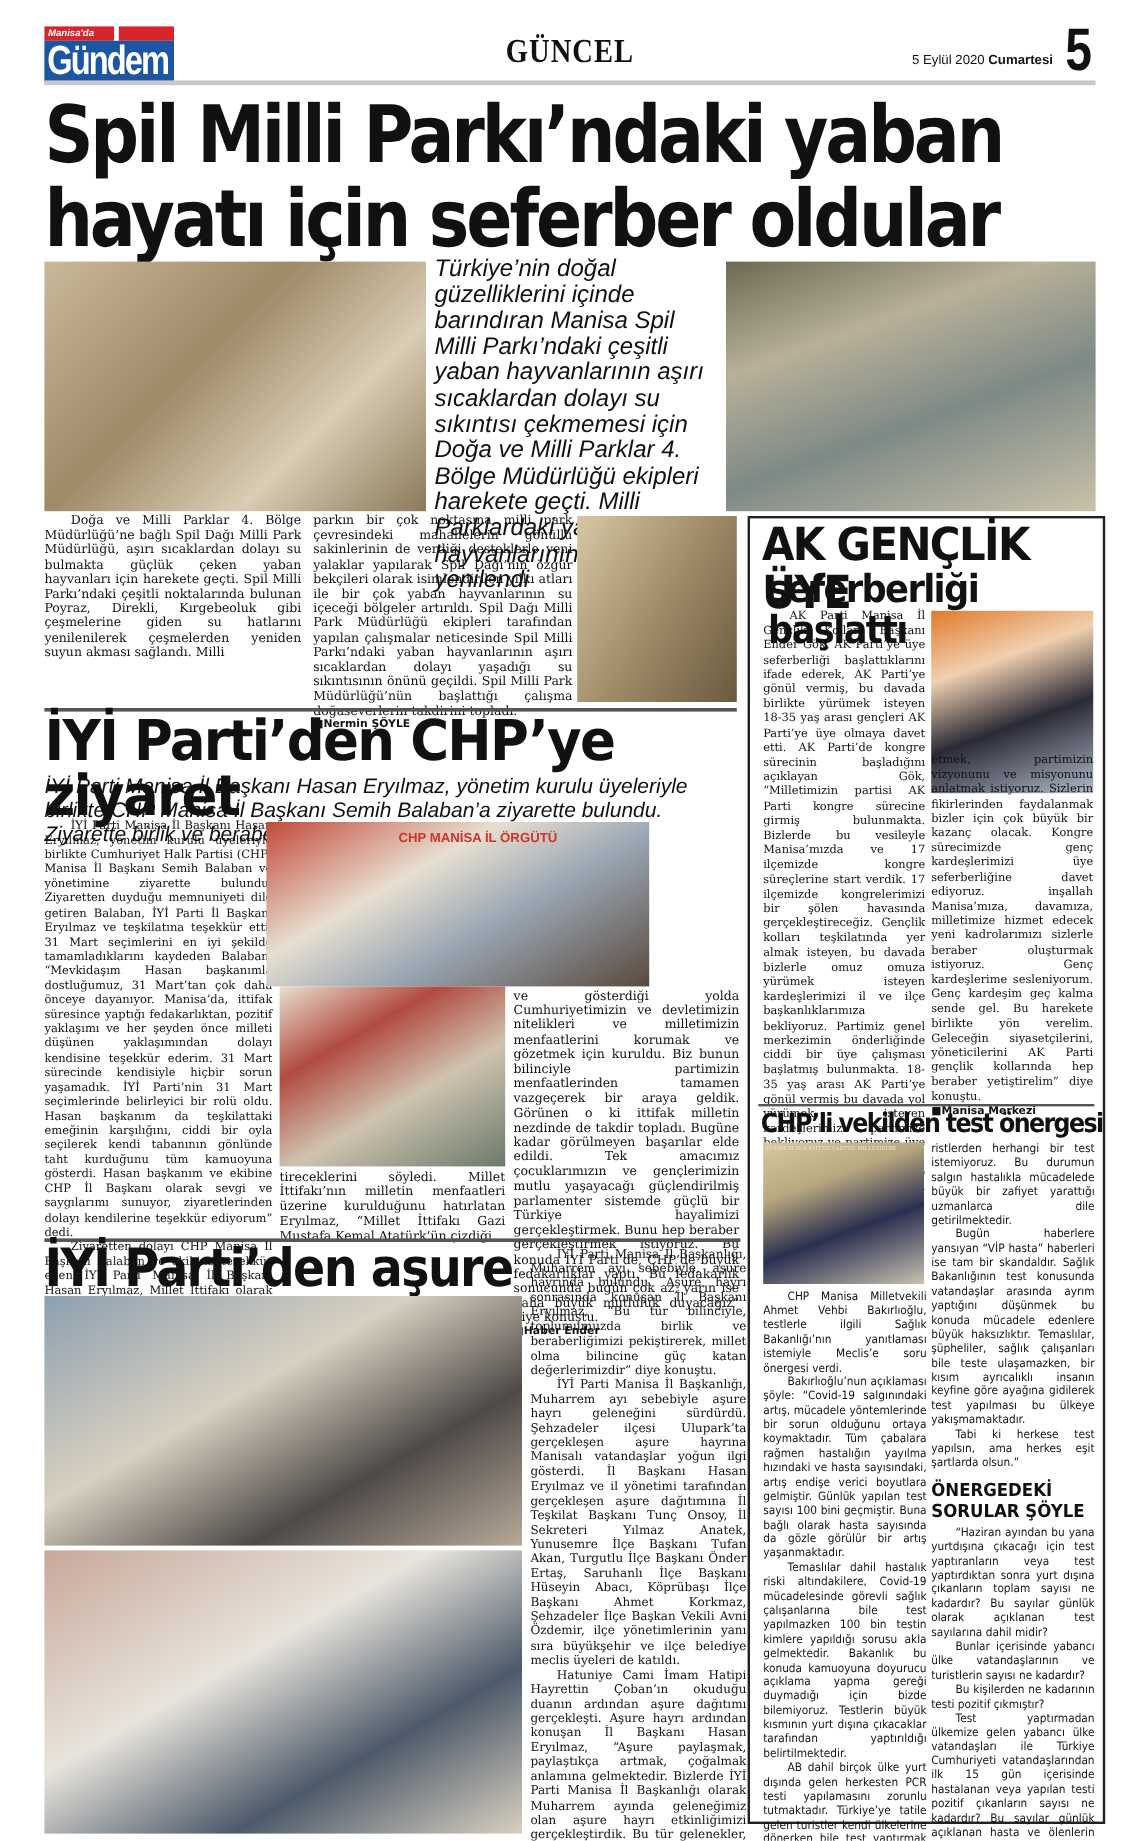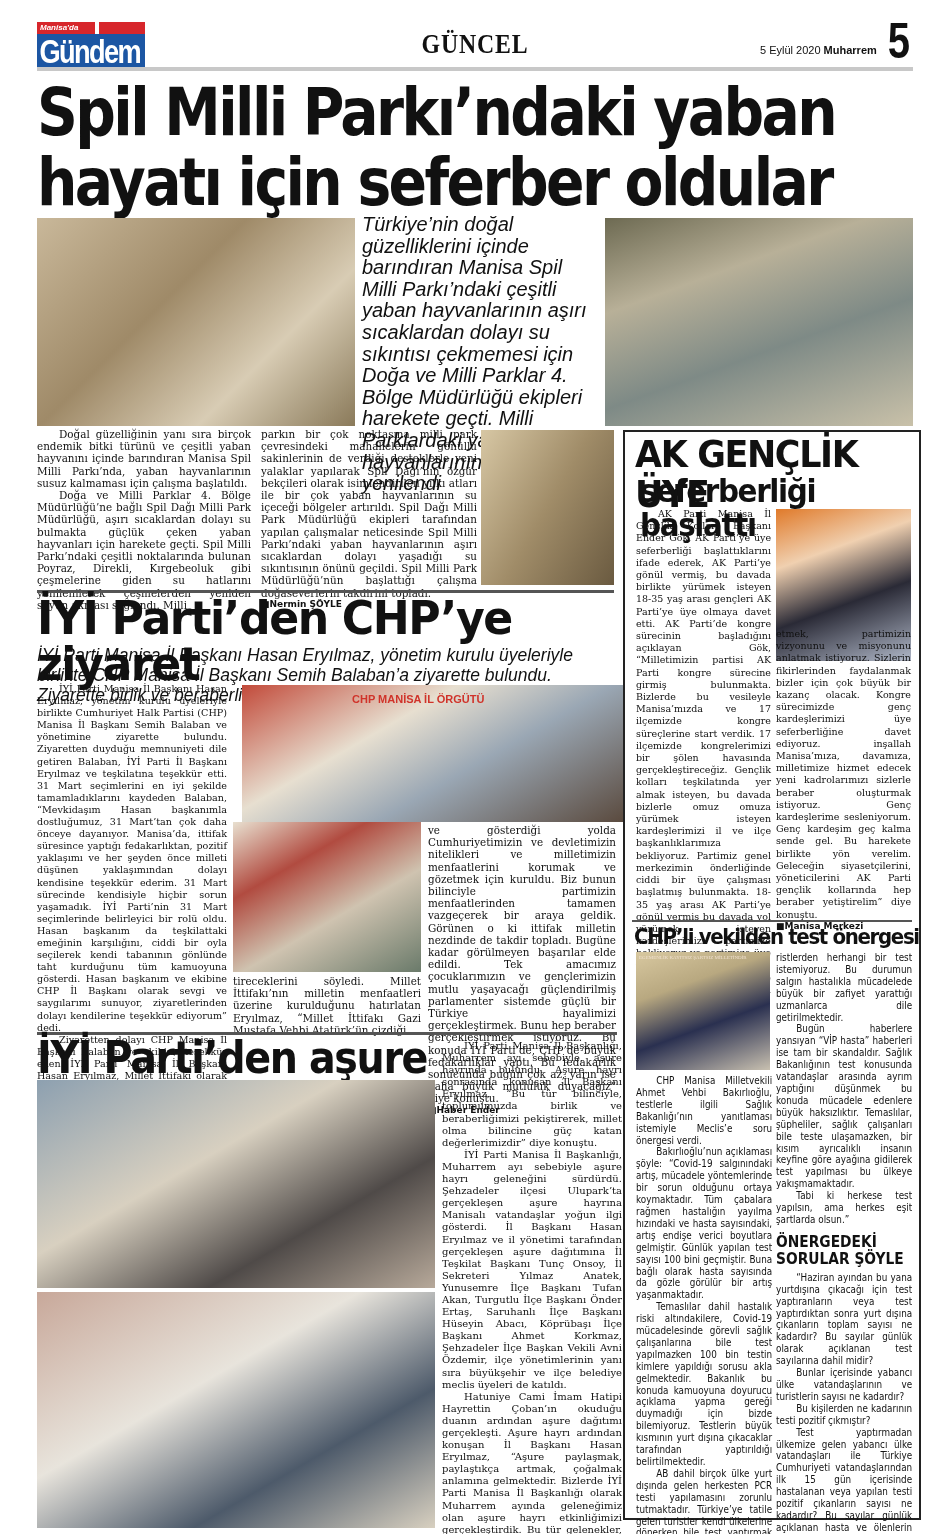--- a/index.html
+++ b/index.html
@@ -39,52 +39,51 @@
 </style>
 </head>
 <body>
 
 <div class="abs logo">
   <div class="top">Manisa'da</div>
   <div class="topr"></div>
   <div class="main">Gündem</div>
 </div>
 <div class="abs section">GÜNCEL</div>
-<div class="abs date"><span>5 Eylül 2020</span> <b>Muharrem</b></div>
+<div class="abs date"><span>5 Eylül 2020</span> <b>Cumartesi</b></div>
 <div class="abs pagenum">5</div>
 <div class="abs topline"></div>
 
 <div class="abs headline" style="top:78px;">Spil Milli Parkı’ndaki yaban</div>
 <div class="abs headline" style="top:148px;">hayatı için seferber oldular</div>
 <div class="abs photo" style="left:37px;top:218px;width:318px;height:208px;"></div>
 <div class="abs lede" style="left:362px;top:214px;width:240px;">Türkiye’nin doğal güzelliklerini içinde barındıran Manisa Spil Milli Parkı’ndaki çeşitli yaban hayvanlarının aşırı sıcaklardan dolayı su sıkıntısı çekmemesi için Doğa ve Milli Parklar 4. Bölge Müdürlüğü ekipleri harekete geçti. Milli Parklardaki yaban hayvanlarının su alanları yenilendi</div>
 <div class="abs photo2" style="left:605px;top:218px;width:308px;height:208px;"></div>
 <div class="abs body" style="left:37px;top:428px;width:214px;">
-  <p>Doğal güzelliğinin yanı sıra birçok endemik bitki türünü ve çeşitli yaban hayvanını içinde barındıran Manisa Spil Milli Parkı’nda, yaban hayvanlarının susuz kalmaması için çalışma başlatıldı.</p>
   <p>Doğa ve Milli Parklar 4. Bölge Müdürlüğü’ne bağlı Spil Dağı Milli Park Müdürlüğü, aşırı sıcaklardan dolayı su bulmakta güçlük çeken yaban hayvanları için harekete geçti. Spil Milli Parkı’ndaki çeşitli noktalarında bulunan Poyraz, Direkli, Kırgebeoluk gibi çeşmelerine giden su hatlarını yenilenilerek çeşmelerden yeniden suyun akması sağlandı. Milli</p>
 </div>
 <div class="abs body" style="left:261px;top:428px;width:216px;">
   <p style="text-indent:0">parkın bir çok noktasına milli park çevresindeki mahallelerin gönüllü sakinlerinin de verdiği desteklerle yeni yalaklar yapılarak Spil Dağı’nın özgür bekçileri olarak isimlendirilen yılkı atları ile bir çok yaban hayvanlarının su içeceği bölgeler artırıldı. Spil Dağı Milli Park Müdürlüğü ekipleri tarafından yapılan çalışmalar neticesinde Spil Milli Parkı’ndaki yaban hayvanlarının aşırı sıcaklardan dolayı yaşadığı su sıkıntısının önünü geçildi. Spil Milli Park Müdürlüğü’nün başlattığı çalışma doğaseverlerin takdirini topladı.</p>
   <div class="byline">Nermin ŞÖYLE</div>
 </div>
 <div class="abs photo3" style="left:481px;top:430px;width:133px;height:155px;"></div>
 
 <div class="abs rule" style="left:37px;top:590px;width:577px;"></div>
 <div class="abs h2" style="left:37px;top:595px;font-size:47px;transform:scaleX(0.94);transform-origin:left;width:620px;">İYİ Parti’den CHP’ye ziyaret</div>
 <div class="abs subhead" style="left:37px;top:645px;width:580px;">İYİ Parti Manisa İl Başkanı Hasan Eryılmaz, yönetim kurulu üyeleriyle birlikte CHP Manisa İl Başkanı Semih Balaban’a ziyarette bulundu. Ziyarette birlik ve beraberlik vurgusu yapıldı</div>
 <div class="abs body" style="left:37px;top:683px;width:190px;font-size:9.6px;line-height:12.1px;">
   <p>İYİ Parti Manisa İl Başkanı Hasan Eryılmaz, yönetim kurulu üyeleriyle birlikte Cumhuriyet Halk Partisi (CHP) Manisa İl Başkanı Semih Balaban ve yönetimine ziyarette bulundu. Ziyaretten duyduğu memnuniyeti dile getiren Balaban, İYİ Parti İl Başkanı Eryılmaz ve teşkilatına teşekkür etti. 31 Mart seçimlerini en iyi şekilde tamamladıklarını kaydeden Balaban, “Mevkidaşım Hasan başkanımla dostluğumuz, 31 Mart’tan çok daha önceye dayanıyor. Manisa’da, ittifak süresince yaptığı fedakarlıktan, pozitif yaklaşımı ve her şeyden önce milleti düşünen yaklaşımından dolayı kendisine teşekkür ederim. 31 Mart sürecinde kendisiyle hiçbir sorun yaşamadık. İYİ Parti’nin 31 Mart seçimlerinde belirleyici bir rolü oldu. Hasan başkanım da teşkilattaki emeğinin karşılığını, ciddi bir oyla seçilerek kendi tabanının gönlünde taht kurduğunu tüm kamuoyuna gösterdi. Hasan başkanım ve ekibine CHP İl Başkanı olarak sevgi ve saygılarımı sunuyor, ziyaretlerinden dolayı kendilerine teşekkür ediyorum” dedi.</p>
   <p>Ziyaretten dolayı CHP Manisa İl Başkanı Balaban ve ekibine teşekkür eden İYİ Parti Manisa İl Başkanı Hasan Eryılmaz, Millet İttifakı olarak güçlü bir Türkiye hayalini hep birlikte gerçekleş-</p>
 </div>
-<div class="abs photo4" style="left:242px;top:685px;width:382px;height:137px;padding-left:48px;">
+<div class="abs photo4" style="left:222px;top:685px;width:319px;height:137px;padding-left:48px;">
   <div style="position:absolute;left:110px;top:8px;color:#d0332a;font:bold 11px 'Liberation Sans',sans-serif;">CHP MANİSA İL ÖRGÜTÜ</div>
 </div>
 <div class="abs photo5" style="left:233px;top:822px;width:188px;height:150px;"></div>
 <div class="abs body" style="left:233px;top:975px;width:188px;">
-  <p style="text-indent:0">tireceklerini söyledi. Millet İttifakı’nın milletin menfaatleri üzerine kurulduğunu hatırlatan Eryılmaz, “Millet İttifakı Gazi Mustafa Vehbi Atatürk’ün çizdiği</p>
+  <p style="text-indent:0">tireceklerini söyledi. Millet İttifakı’nın milletin menfaatleri üzerine kurulduğunu hatırlatan Eryılmaz, “Millet İttifakı Gazi Mustafa Kemal Atatürk’ün çizdiği</p>
 </div>
 <div class="abs body" style="left:428px;top:824px;width:188px;">
   <p style="text-indent:0">ve gösterdiği yolda Cumhuriyetimizin ve devletimizin nitelikleri ve milletimizin menfaatlerini korumak ve gözetmek için kuruldu. Biz bunun bilinciyle partimizin menfaatlerinden tamamen vazgeçerek bir araya geldik. Görünen o ki ittifak milletin nezdinde de takdir topladı. Bugüne kadar görülmeyen başarılar elde edildi. Tek amacımız çocuklarımızın ve gençlerimizin mutlu yaşayacağı güçlendirilmiş parlamenter sistemde güçlü bir Türkiye hayalimizi gerçekleştirmek. Bunu hep beraber gerçekleştirmek istiyoruz. Bu konuda İYİ Parti’de, CHP’de büyük fedakarlıklar yaptı. Bu fedakarlık sonucunda bugün çok az, yarın ise daha büyük mutluluk duyacağız” diye konuştu.</p>
   <div class="byline">Haber Ender</div>
 </div>
 
 <div class="abs rule" style="left:37px;top:1032px;width:580px;"></div>
 <div class="abs h2" style="left:37px;top:1035px;font-size:44px;transform:scaleX(0.9);transform-origin:left;width:450px;">İYİ Parti’den aşure hayrı</div>
 <div class="abs photo6" style="left:37px;top:1080px;width:398px;height:208px;"></div>
 <div class="abs photo7" style="left:37px;top:1292px;width:398px;height:236px;"></div>

